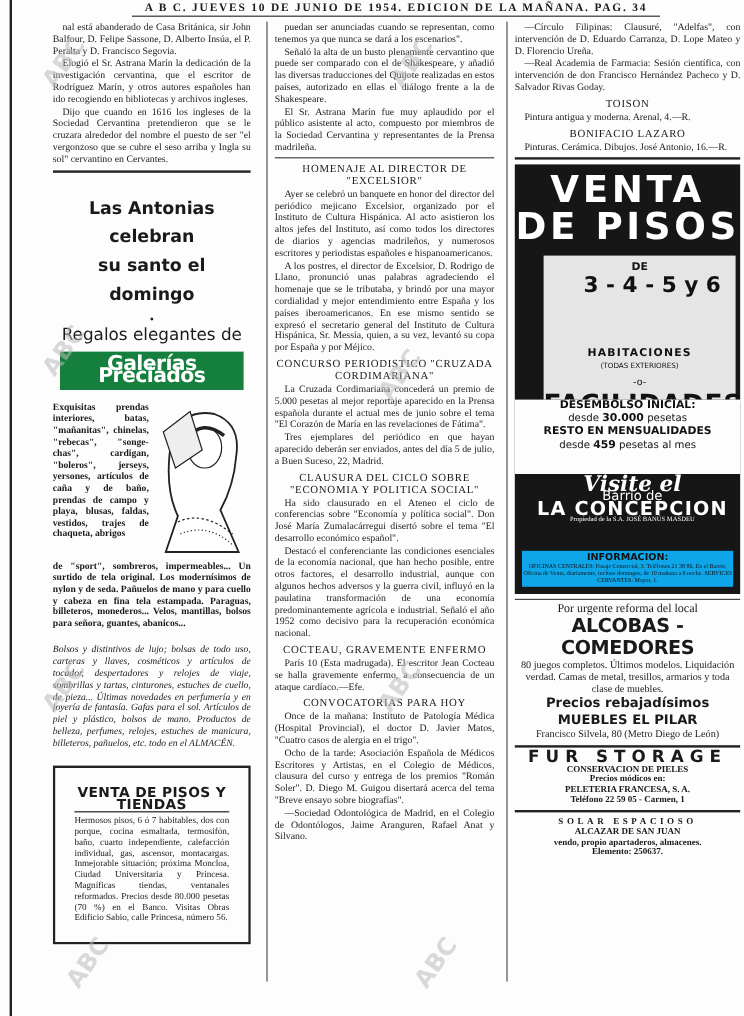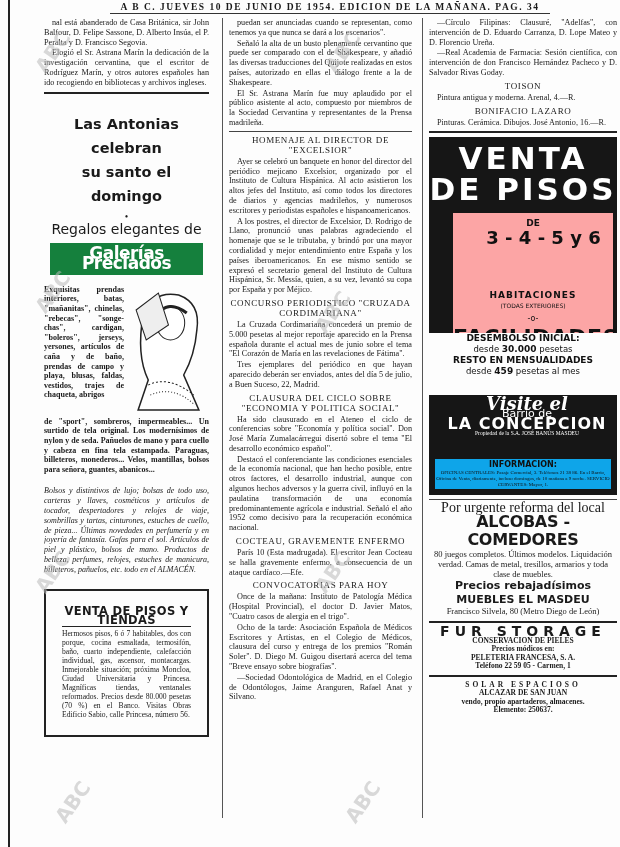--- a/index.html
+++ b/index.html
@@ -23,21 +23,21 @@
   .promo-text { width: 80px; font-weight: bold; font-size: 8px; line-height: 9.6px; }
   .promo-img { flex: 1; height: 130px; position: relative; }
   .promo-img svg { width: 100%; height: 100%; }
   .promo-tail { font-weight: bold; font-size: 8px; line-height: 9.6px; margin-top: 2px; }
   .italic-block { font-style: italic; margin-top: 12px; font-size: 8px; line-height: 9.8px; }
   .box { border: 2px solid #222; padding: 16px; margin-top: 14px; }
   .box-title { font-family: "DejaVu Sans", sans-serif; font-weight: bold; font-size: 11.5px; text-align: center; letter-spacing: 0.3px; border-bottom: 1px solid #222; margin-bottom: 2px; }
   .box-body { font-size: 7.6px; line-height: 9px; }
   .ad-venta { background: #161616; color: #fff; margin: 4px 0; padding: 0; position: relative; height: 358px; }
   .venta-top { font-family: "DejaVu Sans", sans-serif; font-weight: bold; font-size: 31px; line-height: 31px; text-align: center; letter-spacing: 3px; padding-top: 6px; }
-  .venta-inner { background: #fca5a5; color: #111; position: absolute; left: 24px; right: 4px; top: 76px; height: 120px; text-align: center; font-family: "DejaVu Sans", sans-serif; }
+  .venta-inner { background: #e5e5e5; color: #111; position: absolute; left: 24px; right: 4px; top: 76px; height: 120px; text-align: center; font-family: "DejaVu Sans", sans-serif; }
   .venta-inner2 { background: #fdfdfd; color: #111; position: absolute; left: 0; right: 0; top: 196px; height: 62px; text-align: center; font-family: "DejaVu Sans", sans-serif; }
   .vi-de { font-weight: bold; font-size: 9px; margin-top: 6px; }
   .vi-nums { font-weight: bold; font-size: 18px; margin-top: 4px; margin-left: 21px; }
   .vi-hab { font-weight: bold; font-size: 9px; letter-spacing: 1px; margin-top: 48px; }
   .vi-todas { font-size: 6px; }
   .vi-sep { font-size: 8px; margin: 3px 0; }
   .vi-fac { font-weight: bold; font-size: 22px; line-height: 24px; letter-spacing: 0.5px; }
   .vi-line { font-size: 8.5px; line-height: 11px; }
   .vi-line b { font-size: 9px; }
   .visite { position: absolute; left: 18px; right: 10px; top: 262px; text-align: center; }
@@ -58,20 +58,21 @@
 </head>
 <body>
 
 <div class="page">
 
   <div class="header">A B C. JUEVES 10 DE JUNIO DE 1954. EDICION DE LA MAÑANA. PAG. 34</div>
 
   <div class="col col-left">
     <p>nal está abanderado de Casa Británica, sir John Balfour, D. Felipe Sassone, D. Alberto Insúa, el P. Peralta y D. Francisco Segovia.</p>
     <p>Elogió el Sr. Astrana Marín la dedicación de la investigación cervantina, que el escritor de Rodríguez Marín, y otros autores españoles han ido recogiendo en bibliotecas y archivos ingleses.</p>
+    <p>Dijo que cuando en 1616 los ingleses de la Sociedad Cervantina pretendieron que se le cruzara alrededor del nombre el puesto de ser "el vergonzoso que se cubre el seso arriba y Ingla su sol" cervantino en Cervantes.</p>
     <div class="rule"></div>
 
     <div>
       <div class="antonias">
         <div>Las Antonias celebran</div>
         <div>su santo el domingo</div>
       </div>
       <div class="dot">•</div>
       <div class="regalos">Regalos elegantes de</div>
       <div class="galerias">Galerías Preciados</div>
@@ -168,25 +169,25 @@
         <div class="visite-4">Propiedad de la S.A. JOSÉ BANÚS MASDEU</div>
       </div>
       <div class="info">
         <div class="info-t">INFORMACION:</div>
         <div class="info-b">OFICINAS CENTRALES: Pasaje Comercial, 3. Teléfonos 21 38 86. En el Barrio, Oficina de Venta, diariamente, incluso domingos, de 10 mañana a 9 noche. SERVICIO CERVANTES: Mayor, 1.</div>
       </div>
     </div>
 
     <div class="rule-thin"></div>
     <div class="ad-center">
-      <div style="font-size:14px;">Por urgente reforma del local</div>
+      <div style="font-size:10px;">Por urgente reforma del local</div>
       <div class="alcobas">ALCOBAS - COMEDORES</div>
       <div style="font-size:8.5px; line-height:10px;">80 juegos completos. Últimos modelos. Liquidación verdad. Camas de metal, tresillos, armarios y toda clase de muebles.</div>
       <div class="big-sans">Precios rebajadísimos</div>
-      <div class="big-sans">MUEBLES EL MASDEU</div>
+      <div class="big-sans">MUEBLES EL PILAR</div>
       <div style="font-size:8.5px;">Francisco Silvela, 80 (Metro Diego de León)</div>
     </div>
     <div class="rule"></div>
     <div class="ad-center">
       <div class="fur">FUR STORAGE</div>
       <div class="small-b">CONSERVACION DE PIELES</div>
       <div class="small-b">Precios módicos en:</div>
       <div class="small-b">PELETERIA FRANCESA, S. A.</div>
       <div class="small-b">Teléfono 22 59 05  -  Carmen, 1</div>
     </div>

